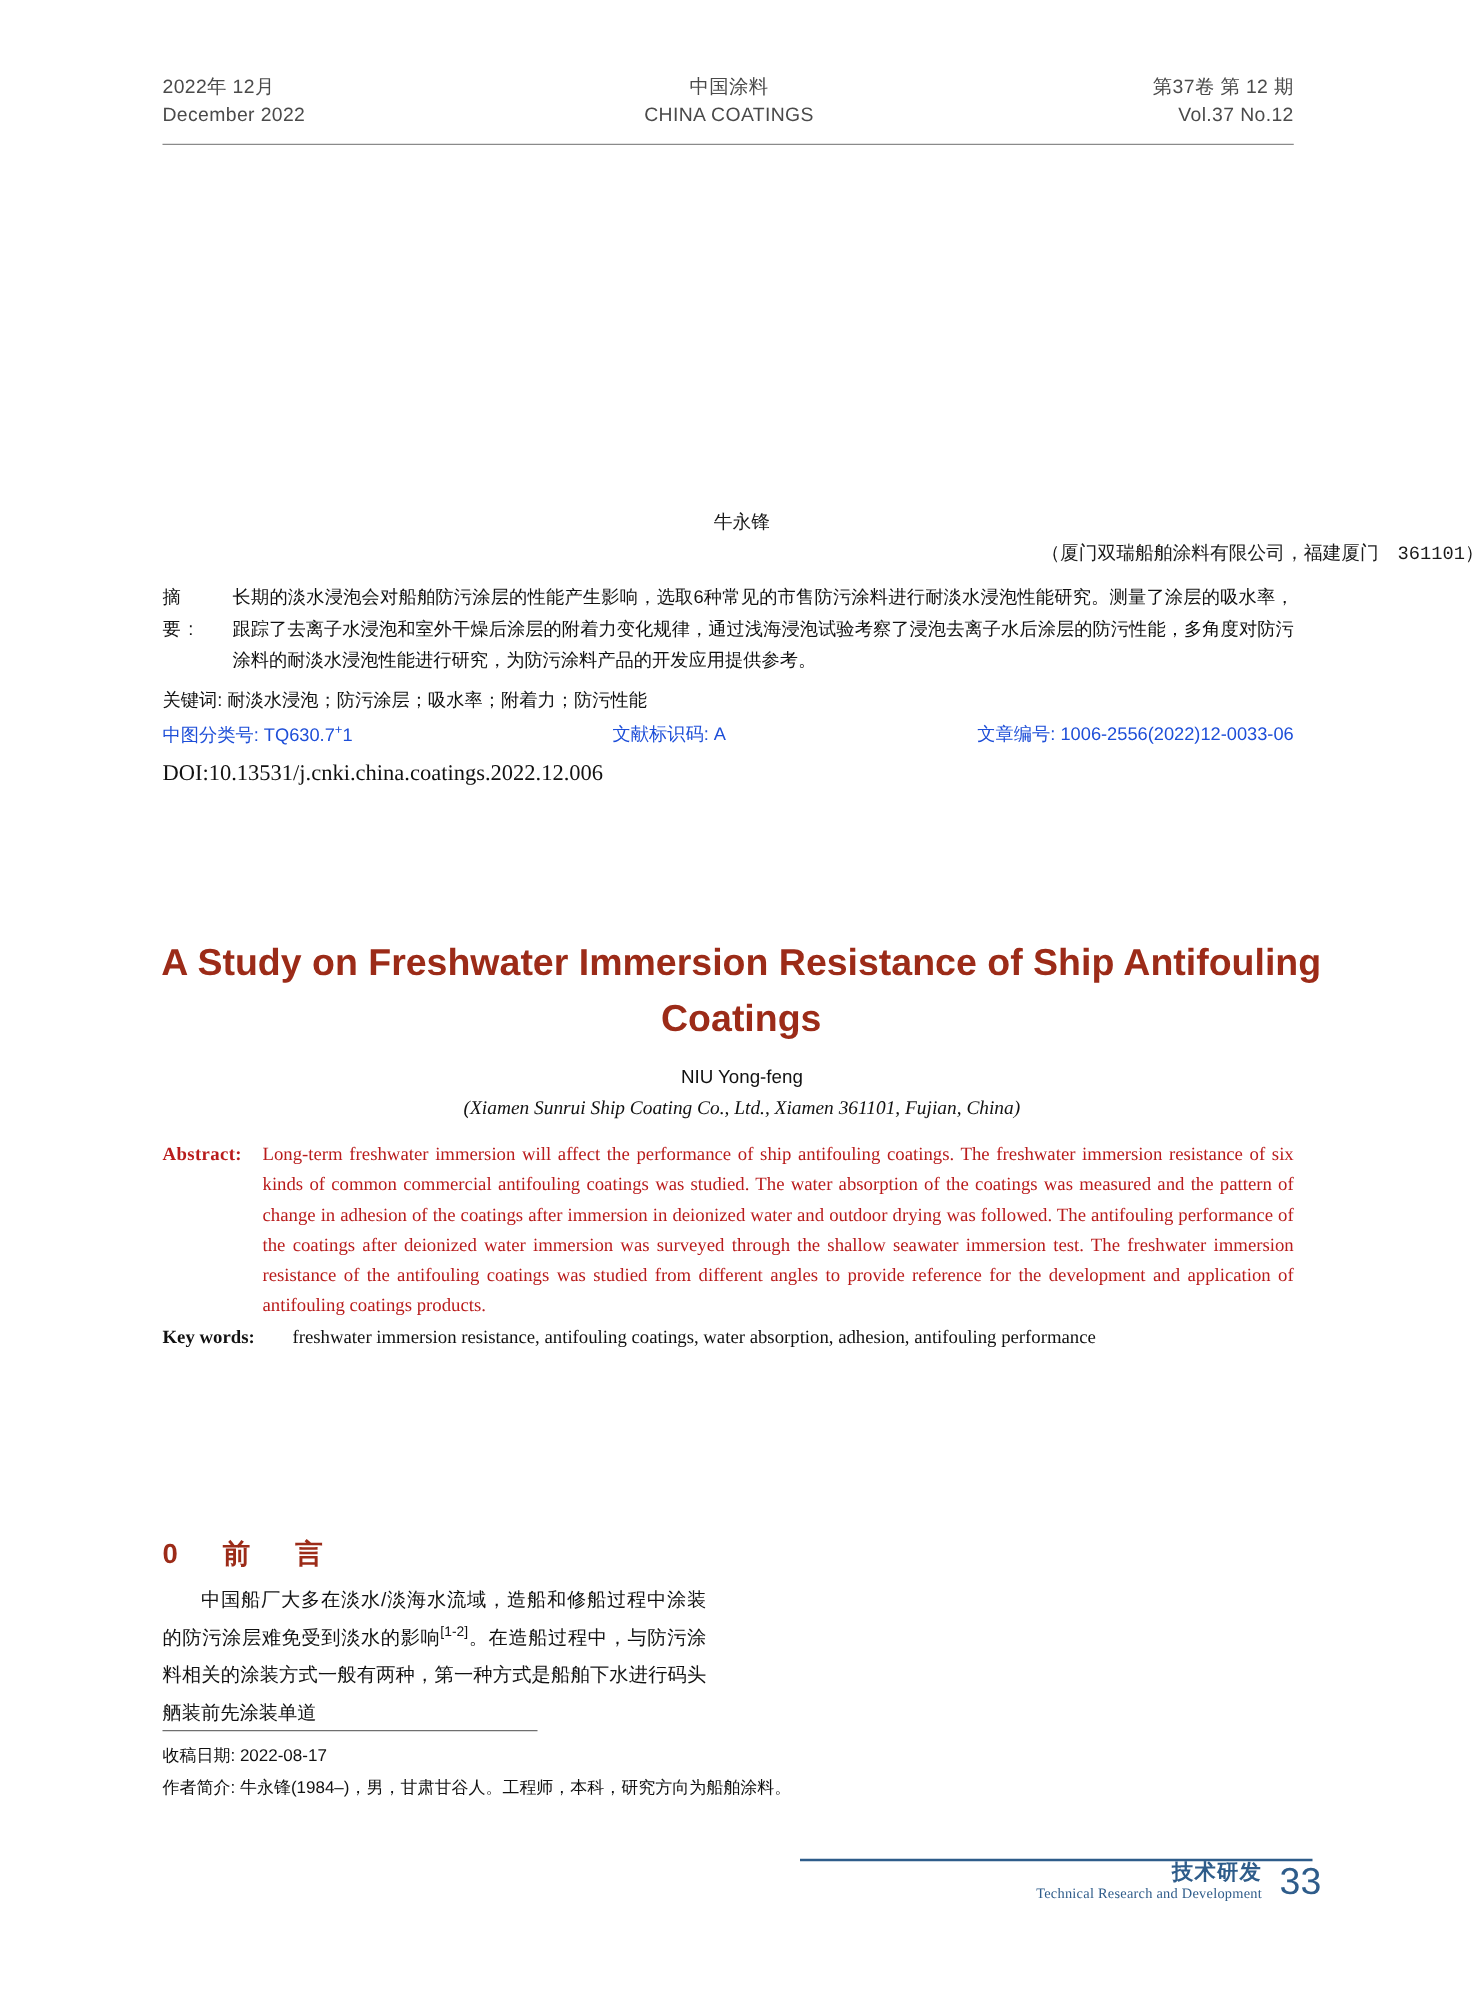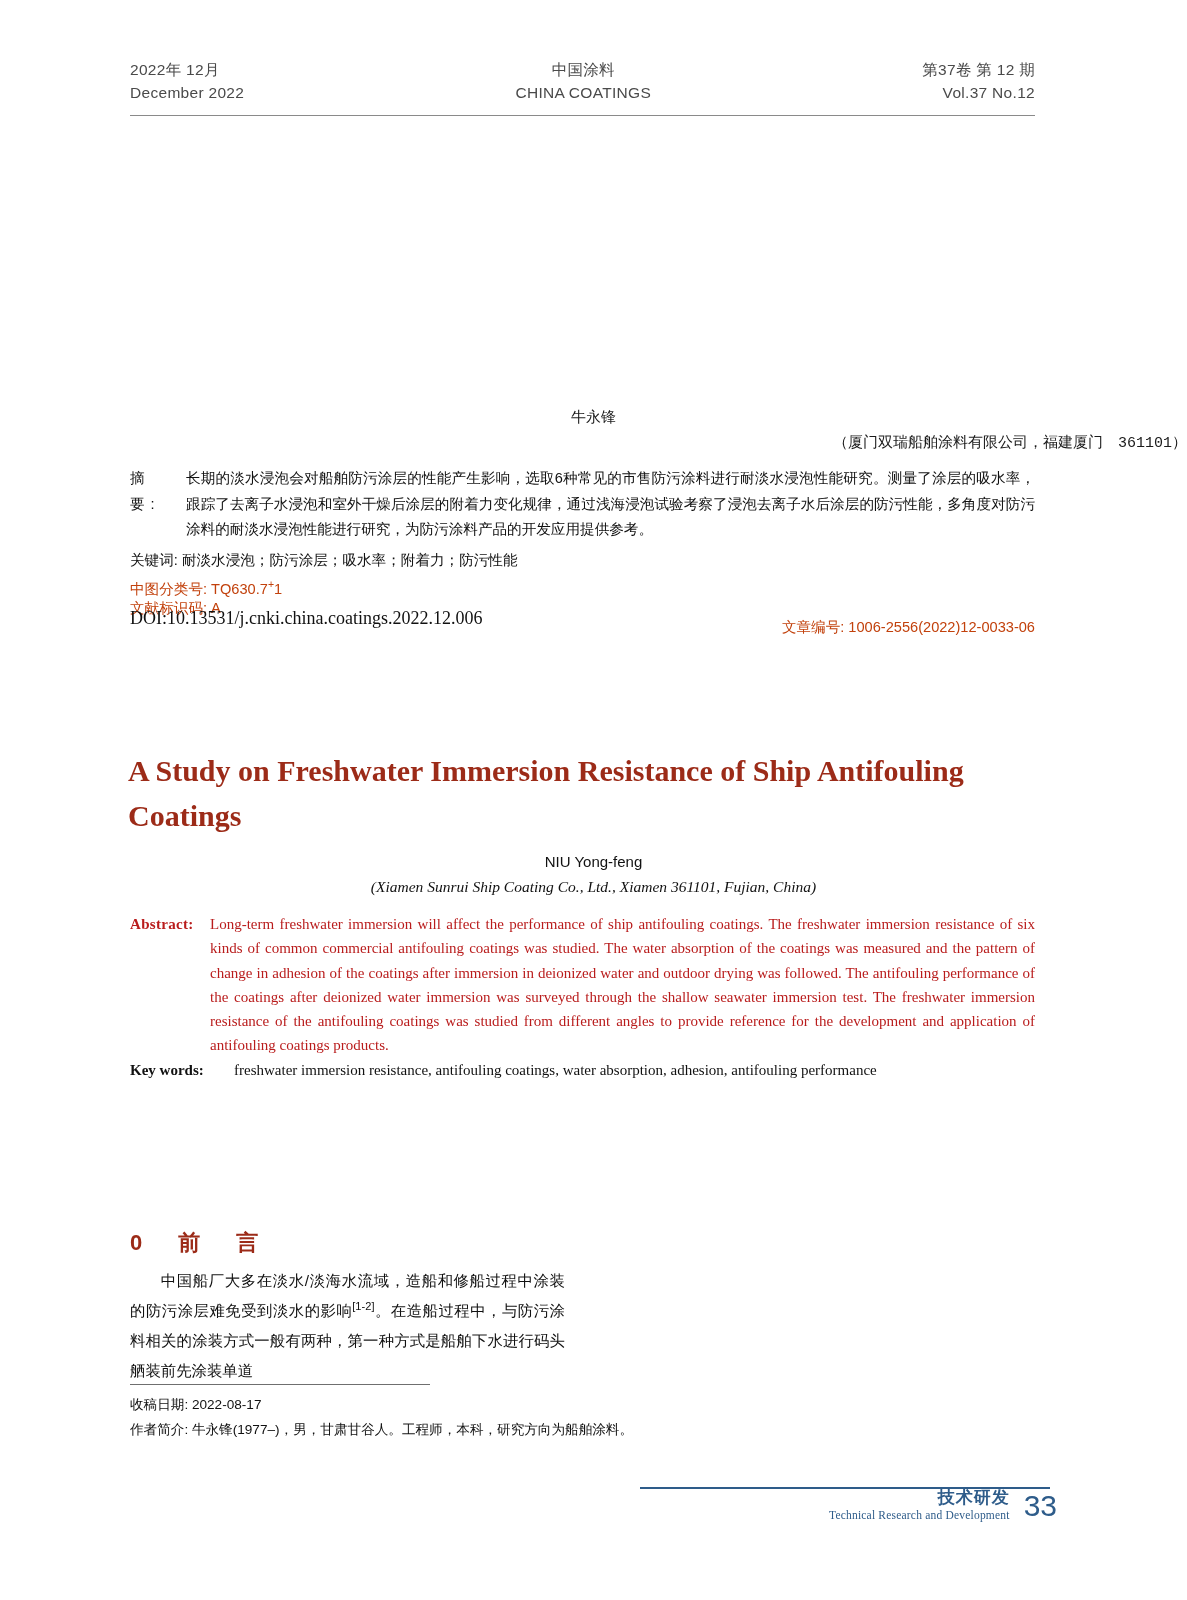--- a/index.html
+++ b/index.html
@@ -105,44 +105,44 @@
     font-size: 14.6px;
     color: #111;
   }
   .cn-class {
     position: absolute;
     left: 130px;
     top: 578px;
     width: 905px;
     font-family: "Liberation Sans", sans-serif;
     font-size: 14.6px;
-    color: #c2410c;
-    display: flex;
-    flex-direction: column;
+    color: #1d4ed8;
+    display: flex;
   }
   .cn-class .c1 { width: 360px; }
   .cn-class .c2 { width: 270px; }
   .cn-class .c3 { flex: 1; text-align: right; }
   .doi {
     position: absolute;
     left: 130px;
     top: 608px;
     font-family: "Liberation Serif", serif;
     font-size: 18px;
     color: #111;
   }
   .sup { font-size: 0.72em; vertical-align: super; }
 
   
   .en-title {
     position: absolute;
     top: 748px;
     left: 128px;
     width: 930px;
-    font-family: Liberation Serif, serif;
+    text-align: center;
+    font-family: Liberation Sans, sans-serif;
     font-weight: bold;
     font-size: 30px;
     line-height: 1.5;
     color: #9c2b18;
   }
   .en-author {
     position: absolute;
     top: 853px;
     left: 0;
     width: 1187px;
@@ -333,21 +333,21 @@
   <div class="sec-head">0　前　言</div>
 
   <div class="col-left">
     <p class="indent" style="margin:0"><span>中国船厂大多在淡水/淡海水流域，造船和修船过程中涂装的防污涂层难免受到淡水的影响</span><span class="sup">[1-2]</span><span>。在造船过程中，与防污涂料相关的涂装方式一般有两种，第一种方式是船舶下水进行码头舾装前先涂装单道</span></p>
   </div>
 
 
   <div class="foot-rule"></div>
   <div class="footnotes">
     <div>收稿日期: 2022-08-17</div>
-    <div>作者简介: 牛永锋(1977–)，男，甘肃甘谷人。工程师，本科，研究方向为船舶涂料。</div>
+    <div>作者简介: 牛永锋(1984–)，男，甘肃甘谷人。工程师，本科，研究方向为船舶涂料。</div>
   </div>
 
   <div class="footer-rule"></div>
   <div class="footer">
     <div class="labels">
       <div class="cn">技术研发</div>
       <div class="en">Technical Research and Development</div>
     </div>
     <div class="pageno">33</div>
   </div>

